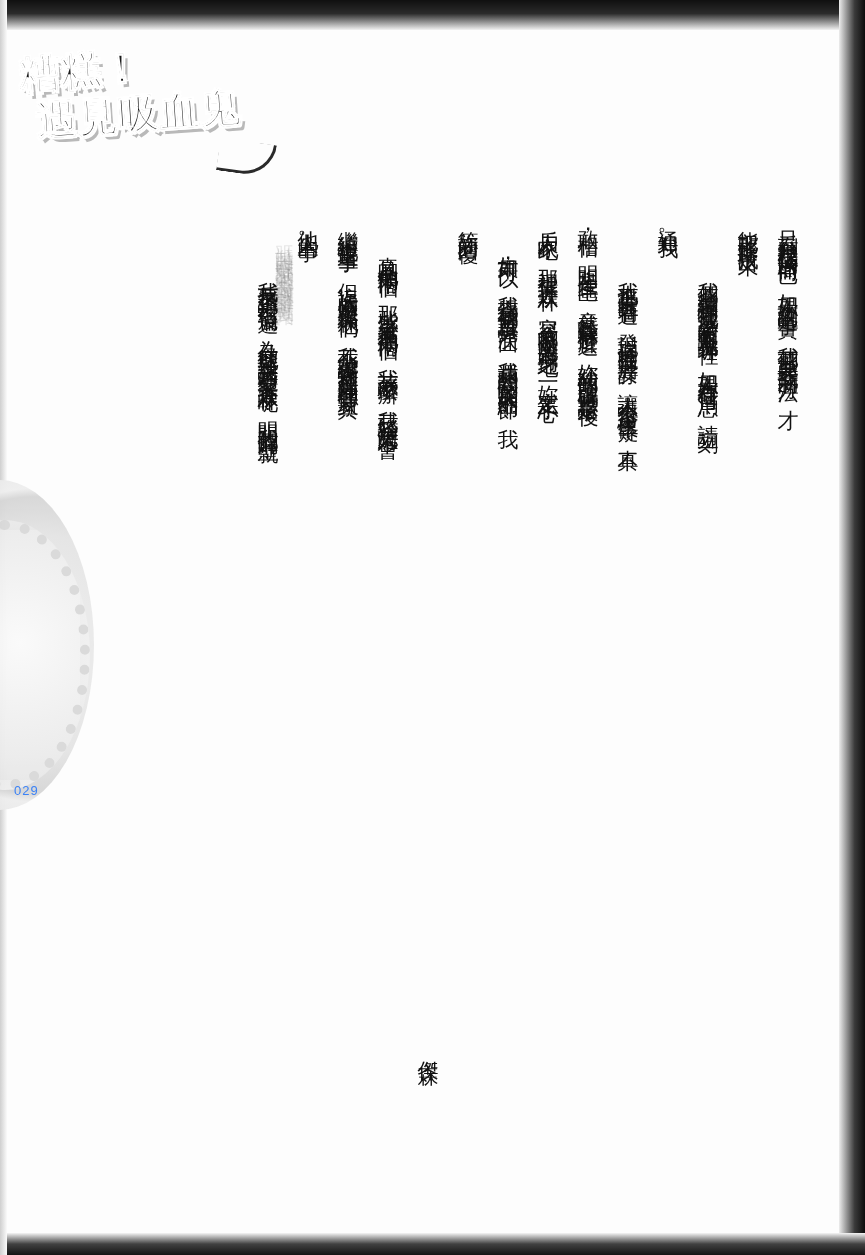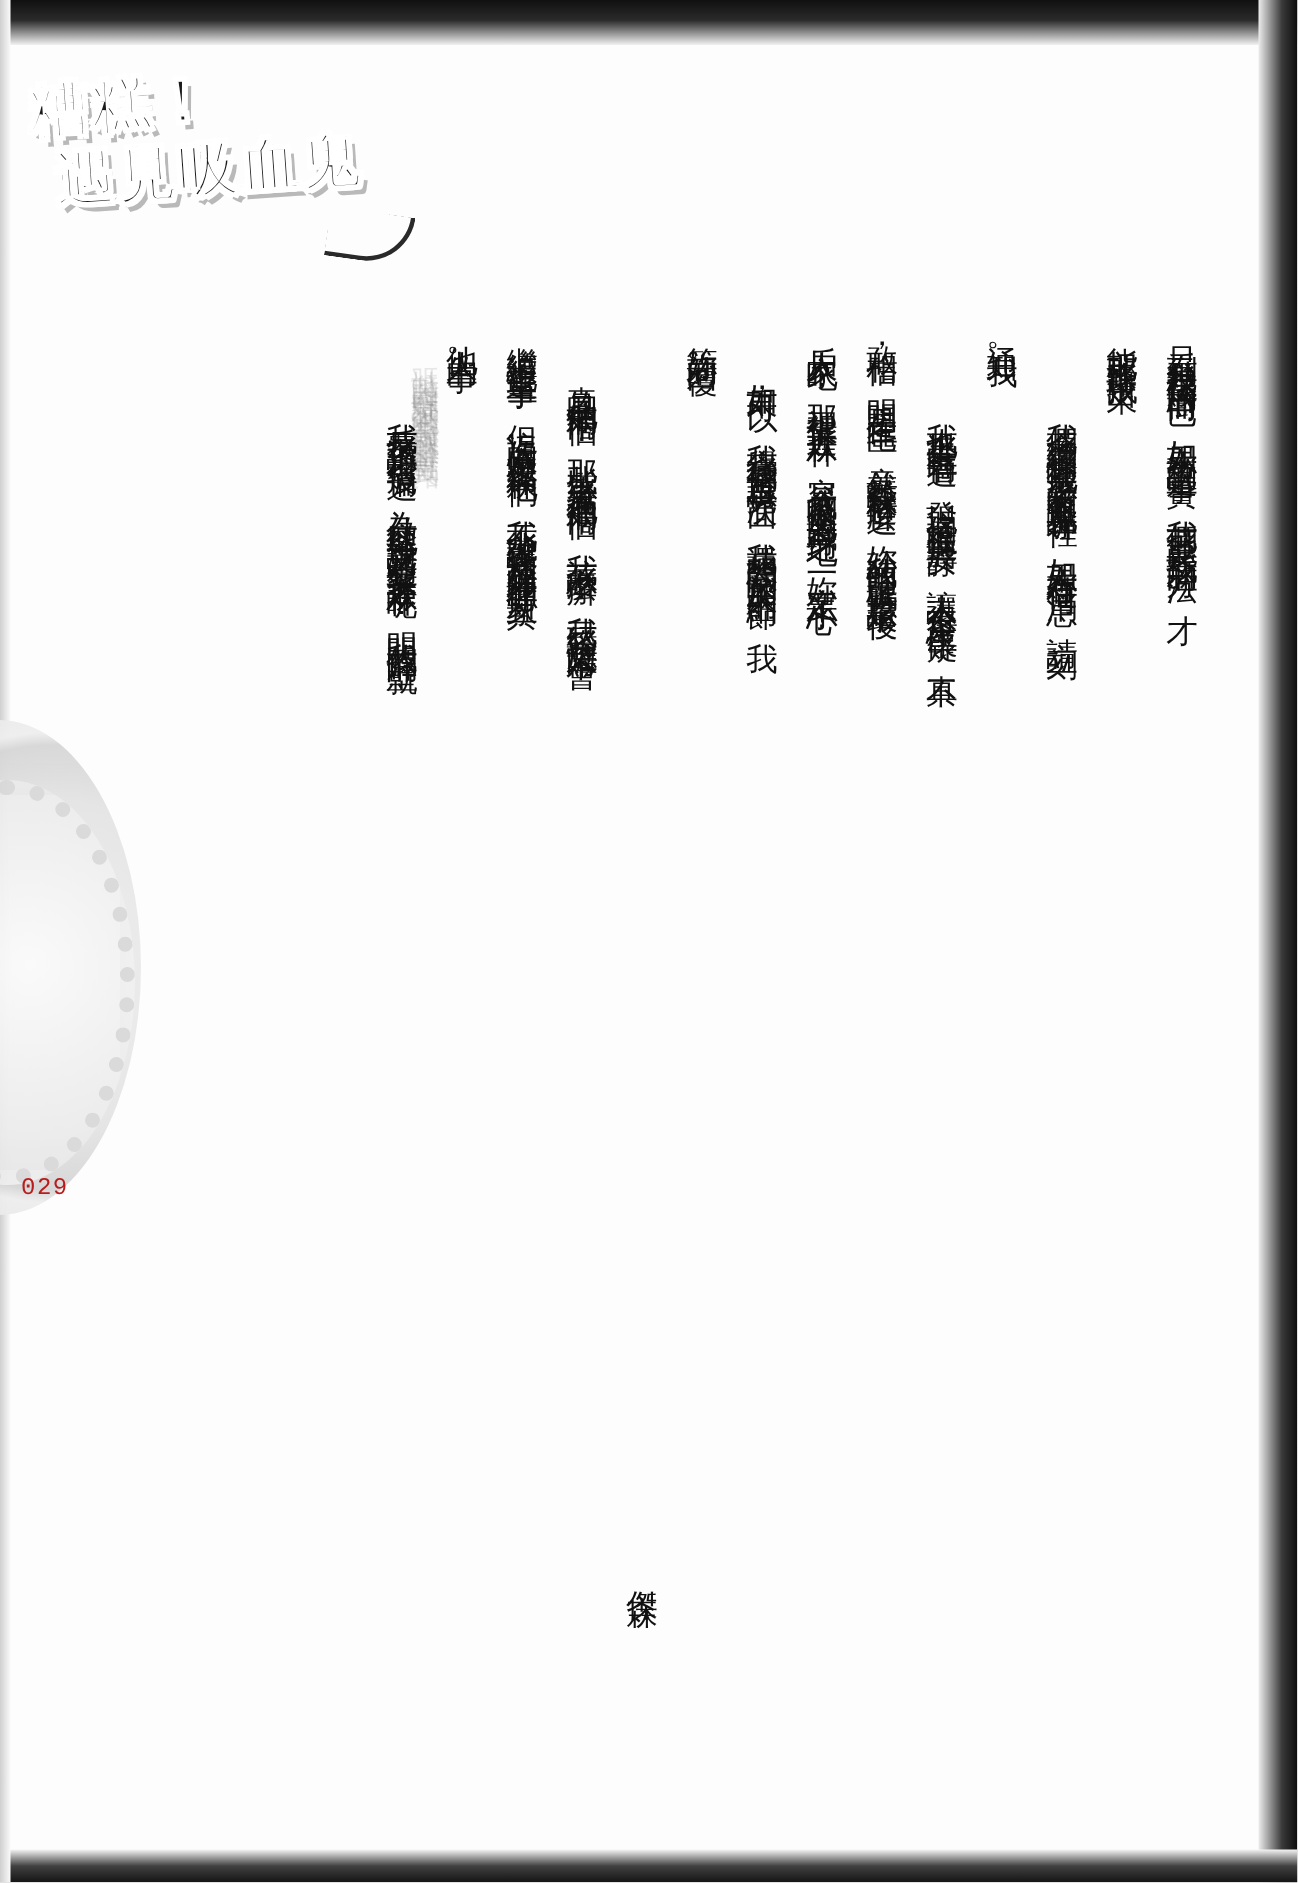--- a/index.html
+++ b/index.html
@@ -127,23 +127,23 @@
     overflow: hidden;
     transform: scaleX(-1);
     pointer-events: none;
   }
 
   
   .folio {
     position: absolute;
     left: 14px;
     top: 783px;
-    font-family: Liberation Mono, monospace;
-    font-size: 16px;
-    color: #b91c1c;
+    font-family: Liberation Sans, sans-serif;
+    font-size: 13px;
+    color: #3b82f6;
     letter-spacing: 1px;
   }
 
   
   .body-text {
     position: absolute;
     top: 214px;
     left: 108px;
     width: 700px;
     height: 930px;

